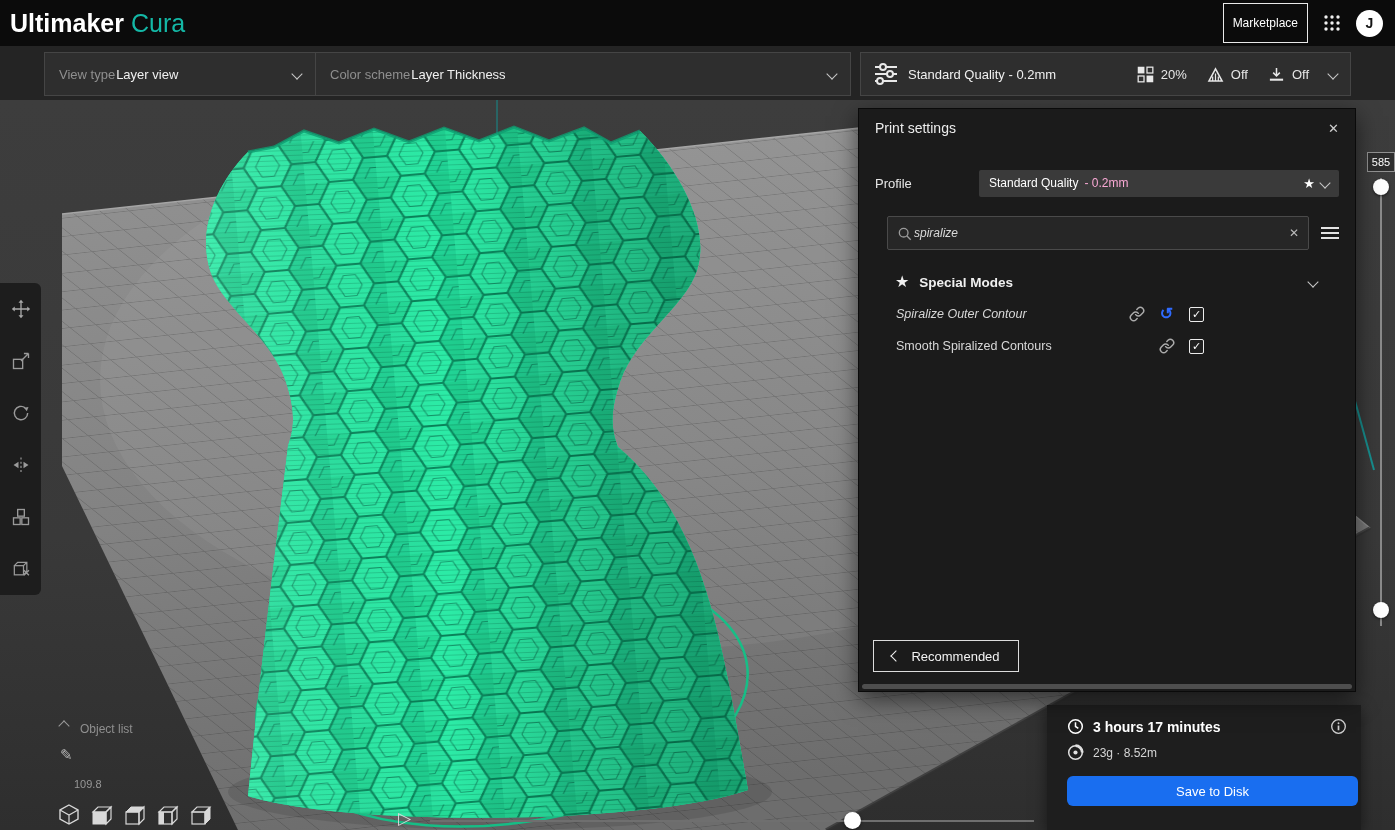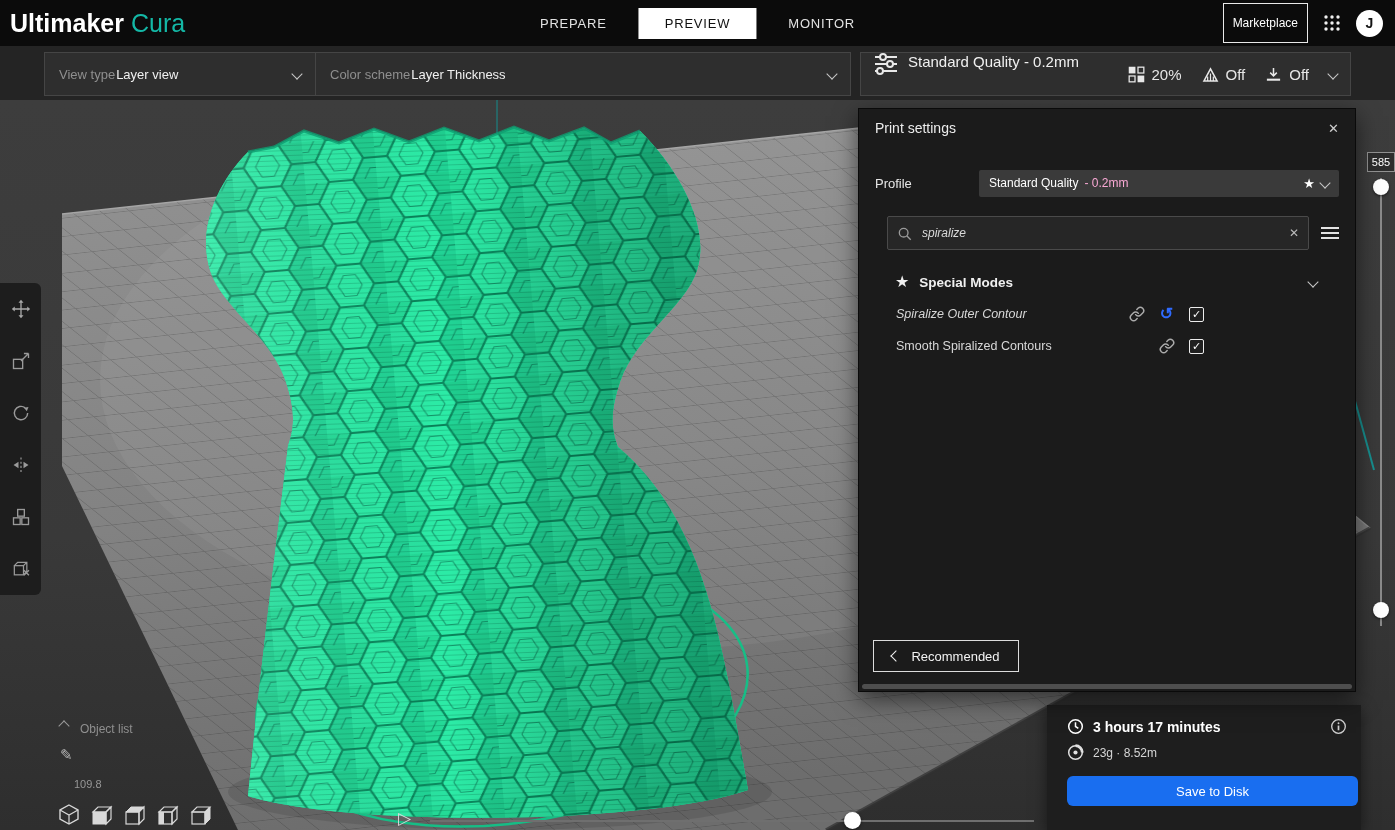--- a/index.html
+++ b/index.html
@@ -21,21 +21,21 @@
 
   
   .stagebar{position:absolute;left:0;top:46px;right:0;height:54px;background:#242424;z-index:30}
   .viewmenu{position:absolute;left:44px;top:6px;width:807px;height:44px;background:#2e2e2e;border:1px solid #454545;display:flex}
   .dd{display:flex;align-items:center;gap:1px;padding:0 14px;font-size:13px;cursor:pointer}
   .dd1{width:271px;border-right:1px solid #454545}
   .dd2{flex:1}
   .lbl{color:#8f8f8f}.val{color:#f0f0f0}
   .dd .chev{margin-left:auto}
   .summarybox{position:absolute;left:860px;top:6px;width:491px;height:44px;background:#2e2e2e;border:1px solid #454545;
-    display:flex;padding:0 13px;font-size:15px;cursor:pointer}
+    display:flex;align-items:center;padding:0 13px;font-size:13px;cursor:pointer}
   .sum-profile{margin-left:10px;color:#f0f0f0;white-space:nowrap}
   .sum-right{margin-left:auto;display:flex;align-items:center;gap:20px}
   .sum-item{display:flex;align-items:center;gap:7px;color:#e6e6e6}
 
   .chev{display:inline-block;width:8px;height:8px;border-right:1.5px solid #c8c8c8;border-bottom:1.5px solid #c8c8c8;transform:rotate(45deg)}
   .chev-up{transform:rotate(-135deg)}
   .chev-left{transform:rotate(135deg)}
 
   
   .viewport{position:absolute;left:0;top:100px;width:1395px;height:730px;z-index:1}
@@ -53,21 +53,21 @@
   .pp-close{margin-left:auto;color:#cfcfcf;font-size:13px;cursor:pointer}
   .profile-row{display:flex;align-items:center;margin:16px 16px 0 16px;height:40px}
   .profile-label{width:104px;color:#e6e6e6;font-size:13px}
   .profile-dd{flex:1;height:27px;background:#3a3a3a;border-radius:2px;display:flex;align-items:center;
     padding:0 10px;gap:6px;font-size:12px;cursor:pointer}
   .profile-name{color:#fff}
   .profile-detail{color:#f9a8d4}
   .profile-dd .star{margin-left:auto;color:#fff;font-size:13px}
   .search-row{display:flex;align-items:center;margin:13px 16px 0 28px;gap:12px}
   .search-box{flex:1;height:29px;background:#262626;border:1px solid #4a4a4a;border-radius:2px;
-    display:flex;align-items:center;padding:16px 9px;gap:8px}
+    display:flex;align-items:center;padding:16px 9px;gap:0}
   .search-box input{flex:1;background:transparent;border:none;outline:none;color:#d9d9d9;
     font-style:italic;font-size:12px;font-family:"Liberation Sans",sans-serif}
   .search-clear{color:#bbb;cursor:pointer;font-size:12px}
   .burger{width:18px;cursor:pointer}
   .burger i{display:block;height:2px;background:#e3e3e3;margin:3px 0}
   .section-row{display:flex;align-items:center;margin:20px 16px 0 36px;height:24px;gap:10px}
   .section-star{color:#f0f0f0;font-size:16px;line-height:1}
   .section-title{font-weight:700;font-size:13.5px;color:#f0f0f0}
   .section-row .chev{margin-left:auto;margin-right:22px}
   .setting-row{display:flex;align-items:center;margin-top:8px;height:24px;padding-left:37px;font-size:12.5px;color:#d8d8d8}
@@ -195,25 +195,20 @@
     <use href="#vasePath" fill="url(#layerLines)"></use>
     <use href="#vasePath" fill="url(#shade)"></use>
     <path d="M248,152 274,147 304,131 339,143 374,129 409,142 444,128 479,141 514,127 549,141 584,128 611,143 640,131" fill="none" stroke="#0e9e70" stroke-width="3" opacity=".8"></path>
   </g>
 </svg>
 
 <div class="topbar">
   <div class="brand">
     <span class="b">Ultimaker</span><span class="r">Cura</span>
   </div>
-  <div class="tabs">
-    <div class="tab">PREPARE</div>
-    <div class="tab active">PREVIEW</div>
-    <div class="tab">MONITOR</div>
-  </div>
   <div class="top-right">
     <div class="marketplace">Marketplace</div>
     <svg width="18" height="18" viewBox="0 0 18 18" fill="#f0f0f0">
       <circle cx="3" cy="3" r="1.7"></circle>
         <circle cx="9" cy="3" r="1.7"></circle>
         <circle cx="15" cy="3" r="1.7"></circle>
       <circle cx="3" cy="9" r="1.7"></circle>
         <circle cx="9" cy="9" r="1.7"></circle>
         <circle cx="15" cy="9" r="1.7"></circle>
       <circle cx="3" cy="15" r="1.7"></circle>

